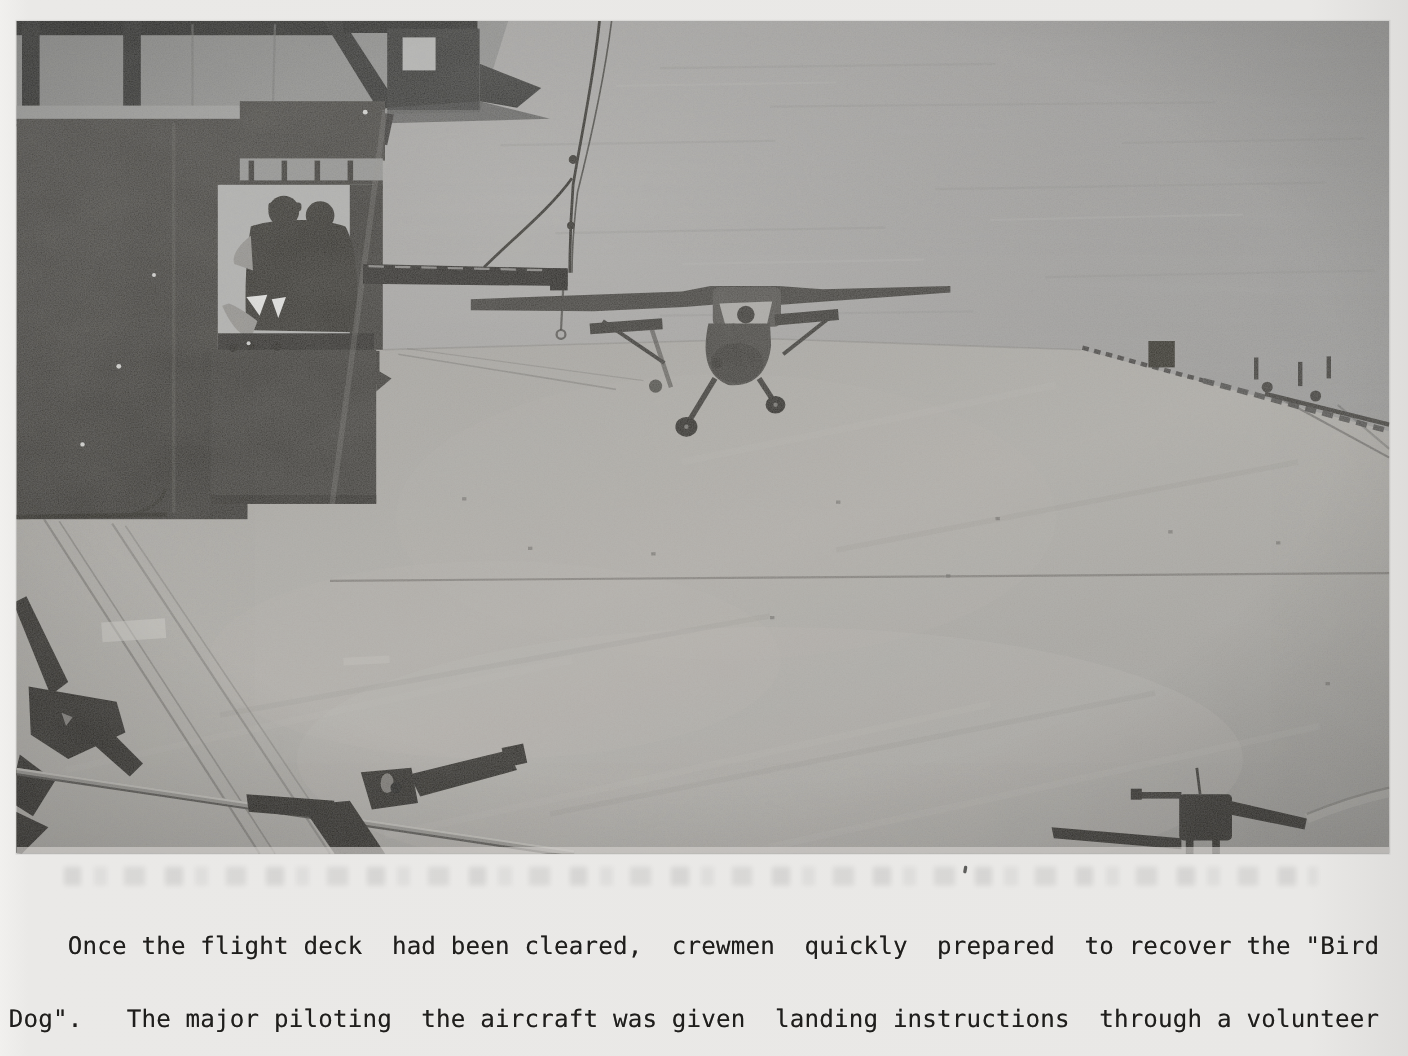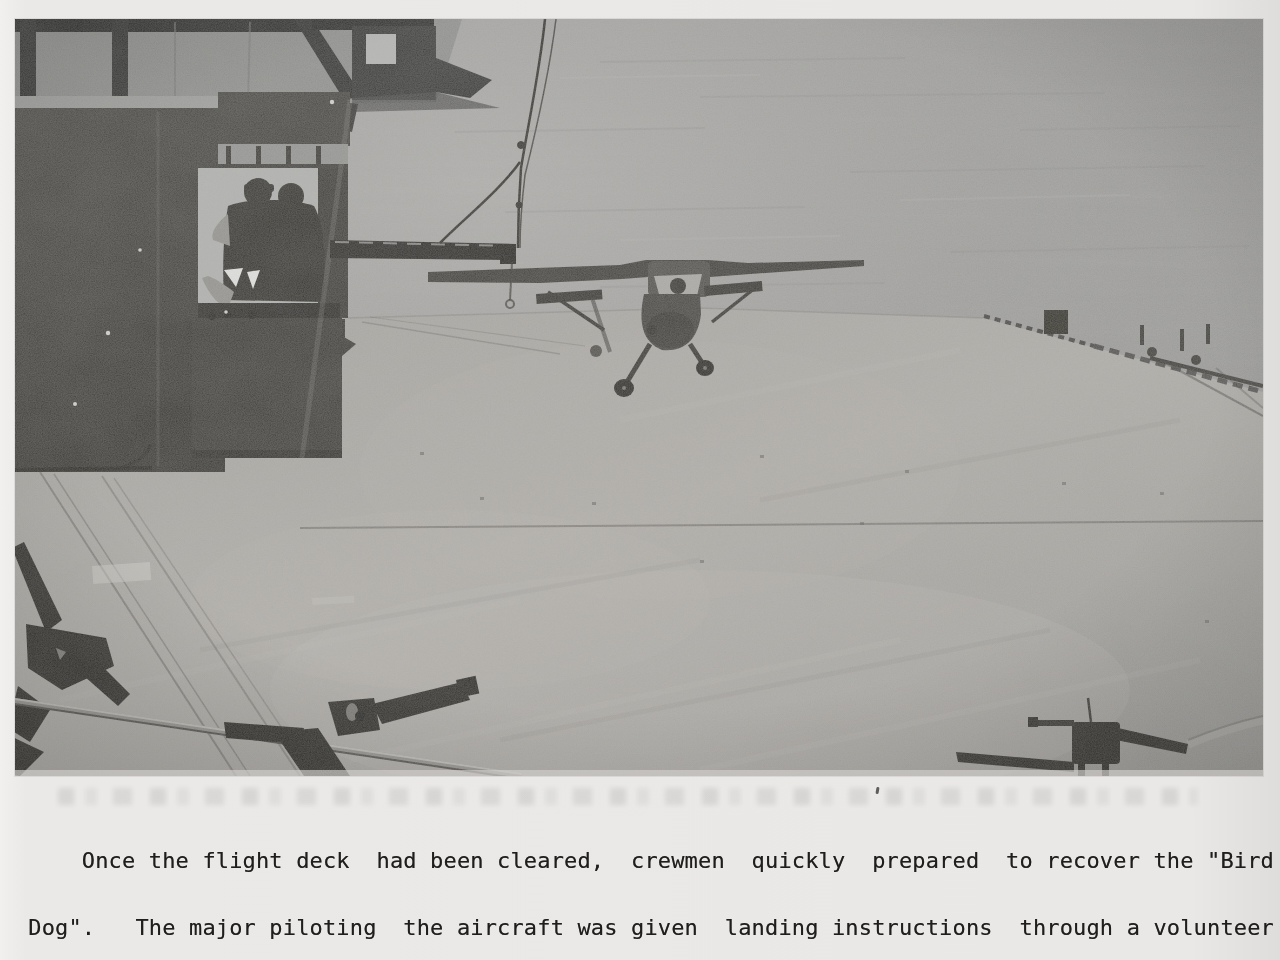--- a/index.html
+++ b/index.html
@@ -25,21 +25,21 @@
   .stray-mark{
     position:absolute;left:876px;top:787px;width:3px;height:7px;
     background:#3a3a38;border-radius:2px;transform:rotate(10deg);opacity:.8;
   }
   .caption{
     position:absolute;left:8px;top:805px;width:1266px;
     color:#1f1e1c;font-size:22px;line-height:22.4px;
     letter-spacing:.15px;white-space:pre;
     text-shadow:0 0 .5px rgba(30,30,28,.55);
   }
-  .cap-line{height:22.4px;text-align:right;}
+  .cap-line{height:22.4px;}
 </style>
 </head>
 <body>
 
 <div>
 
   <div class="photo-frame">
   <svg viewBox="15 19 1248 757" xmlns="http://www.w3.org/2000/svg">
     <defs>
       <radialGradient id="seaGrad" cx="0.38" cy="0.22" r="0.85">

